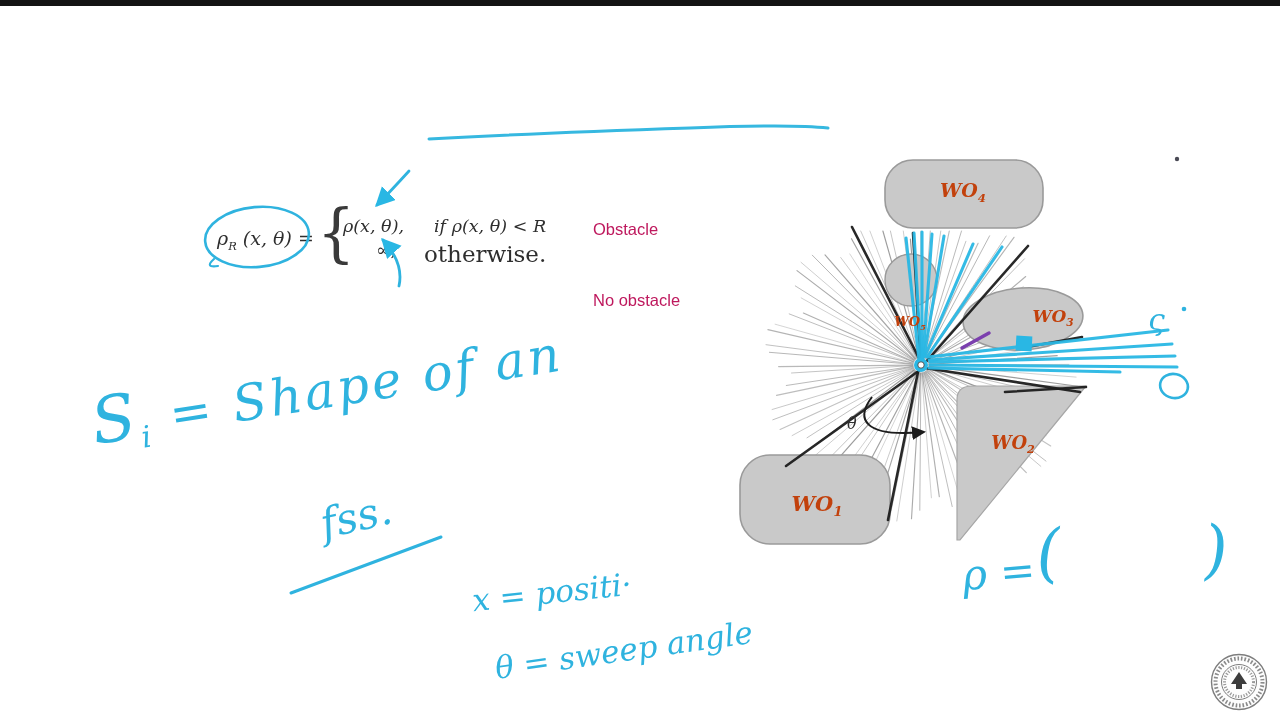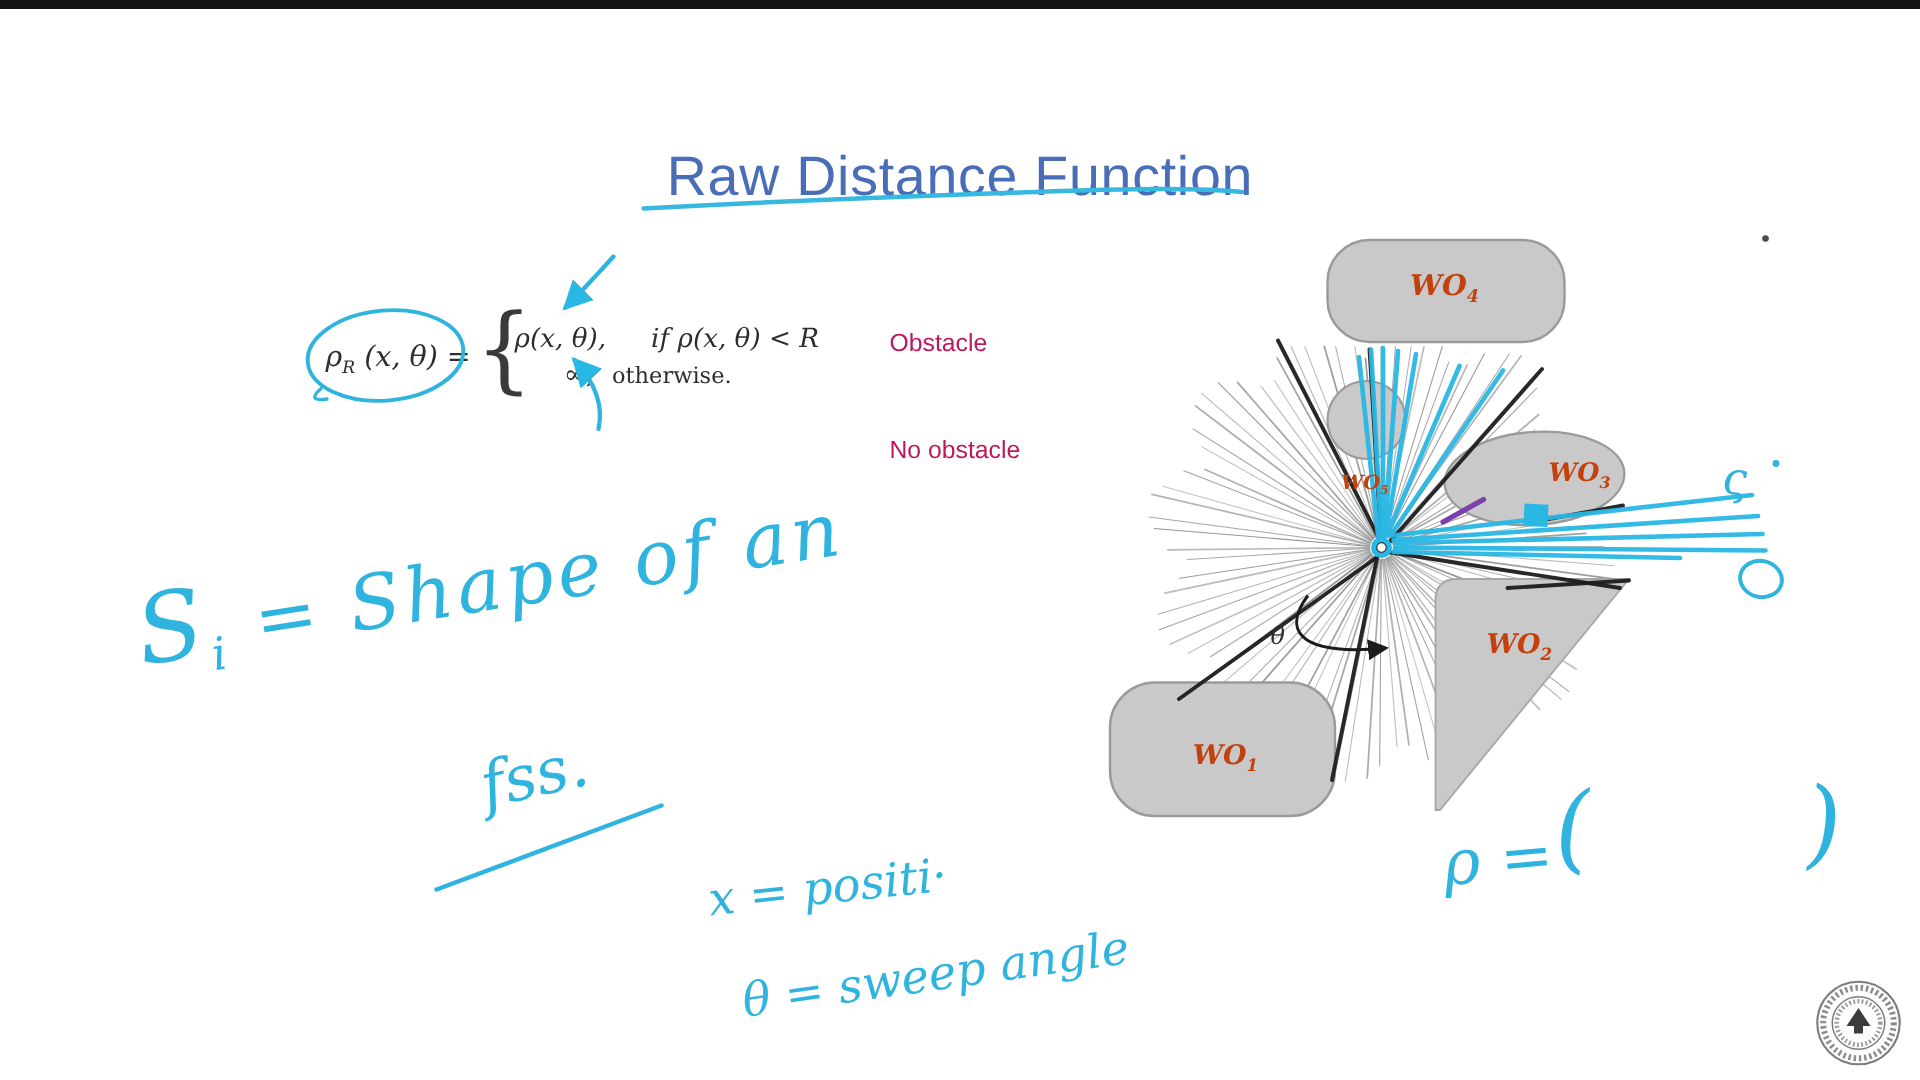--- a/index.html
+++ b/index.html
@@ -23,31 +23,30 @@
 </style>
 </head>
 <body>
 
 <div class="stage">
 
   <div class="top-bar"></div>
 
   <div class="layer">
 
-    <h1 class="slide-title">Raw Distance Function</h1>
 
     <div class="abs math" style="left:217px;top:227px;font-size:19px;">
       <span>ρ</span><sub>R</sub>
       <span>(x, θ) =</span>
     </div>
     <div class="abs brace" style="left:317px;top:203px;">{</div>
     <div class="abs math" style="left:343px;top:216px;font-size:17.5px;">ρ(x, θ),</div>
     <div class="abs math" style="left:434px;top:216px;font-size:17.5px;">if ρ(x, θ) &lt; R</div>
     <div class="abs math" style="left:376px;top:240px;font-size:17.5px;font-style:normal;">∞,</div>
-    <div class="abs math" style="left:408px;top:241px;font-size:15px;font-style:normal;">otherwise.</div>
+    <div class="abs math" style="left:424px;top:241px;font-size:23px;font-style:normal;">otherwise.</div>
 
     <div class="abs legend-line" style="left:593px;top:220px;">Obstacle</div>
     <div class="abs legend-line" style="left:593px;top:243px;margin-top:48px;">No obstacle</div>
 
     <div class="abs hand" style="left:86px;top:386px;font-size:50px;letter-spacing:3px;transform:rotate(-9deg);transform-origin:left top;">
       <span style="font-size:64px;">S</span><sub style="font-size:30px;">i</sub><span> = Shape of an</span>
     </div>
 
     <div class="abs hand" style="left:320px;top:492px;font-size:42px;transform:rotate(-13deg);">fss.</div>
 
@@ -225,24 +224,24 @@
   <div class="layer">
     <div class="abs wo-label" style="left:963px;top:192px;font-size:19px;">
       <span>WO</span><sub>4</sub>
     </div>
     <div class="abs wo-label" style="left:910px;top:281px;font-size:13px;margin-top:42px;">
       <span>WO</span><sub>5</sub>
     </div>
     <div class="abs wo-label" style="left:1053px;top:317px;font-size:17px;">
       <span>WO</span><sub>3</sub>
     </div>
-    <div class="abs wo-label" style="left:1013px;top:431px;font-size:18px;">
+    <div class="abs wo-label" style="left:1013px;top:444px;font-size:18px;">
       <span>WO</span><sub>2</sub>
     </div>
-    <div class="abs wo-label" style="left:817px;top:505px;font-size:18px;">
+    <div class="abs wo-label" style="left:817px;top:505px;font-size:21px;">
       <span>WO</span><sub>1</sub>
     </div>
     <div class="abs math" style="left:847px;top:414px;font-size:16px;">θ</div>
 
     <div class="abs hand" style="left:962px;top:548px;font-size:42px;transform:rotate(-5deg);">ρ =</div>
     <div class="abs hand" style="left:1036px;top:516px;font-size:64px;transform:rotate(-4deg);">(</div>
     <div class="abs hand" style="left:1203px;top:512px;font-size:64px;transform:rotate(-4deg);">)</div>
 
     <div class="abs hand" style="left:1148px;top:302px;font-size:30px;">ς</div>
   </div>

